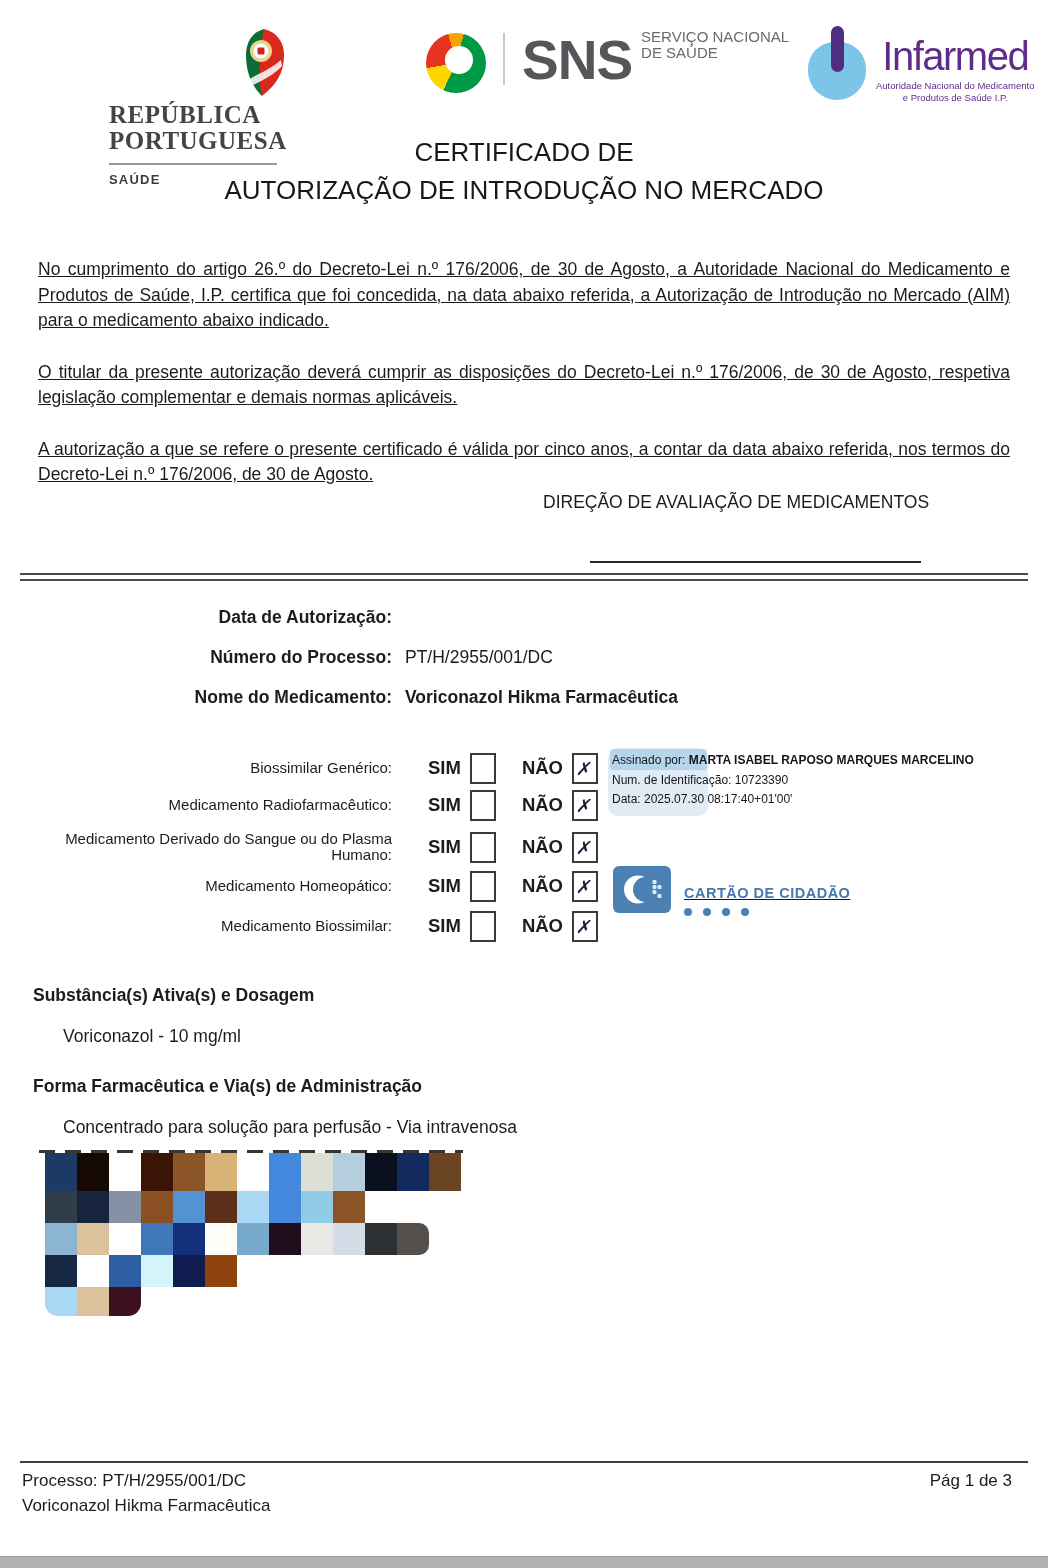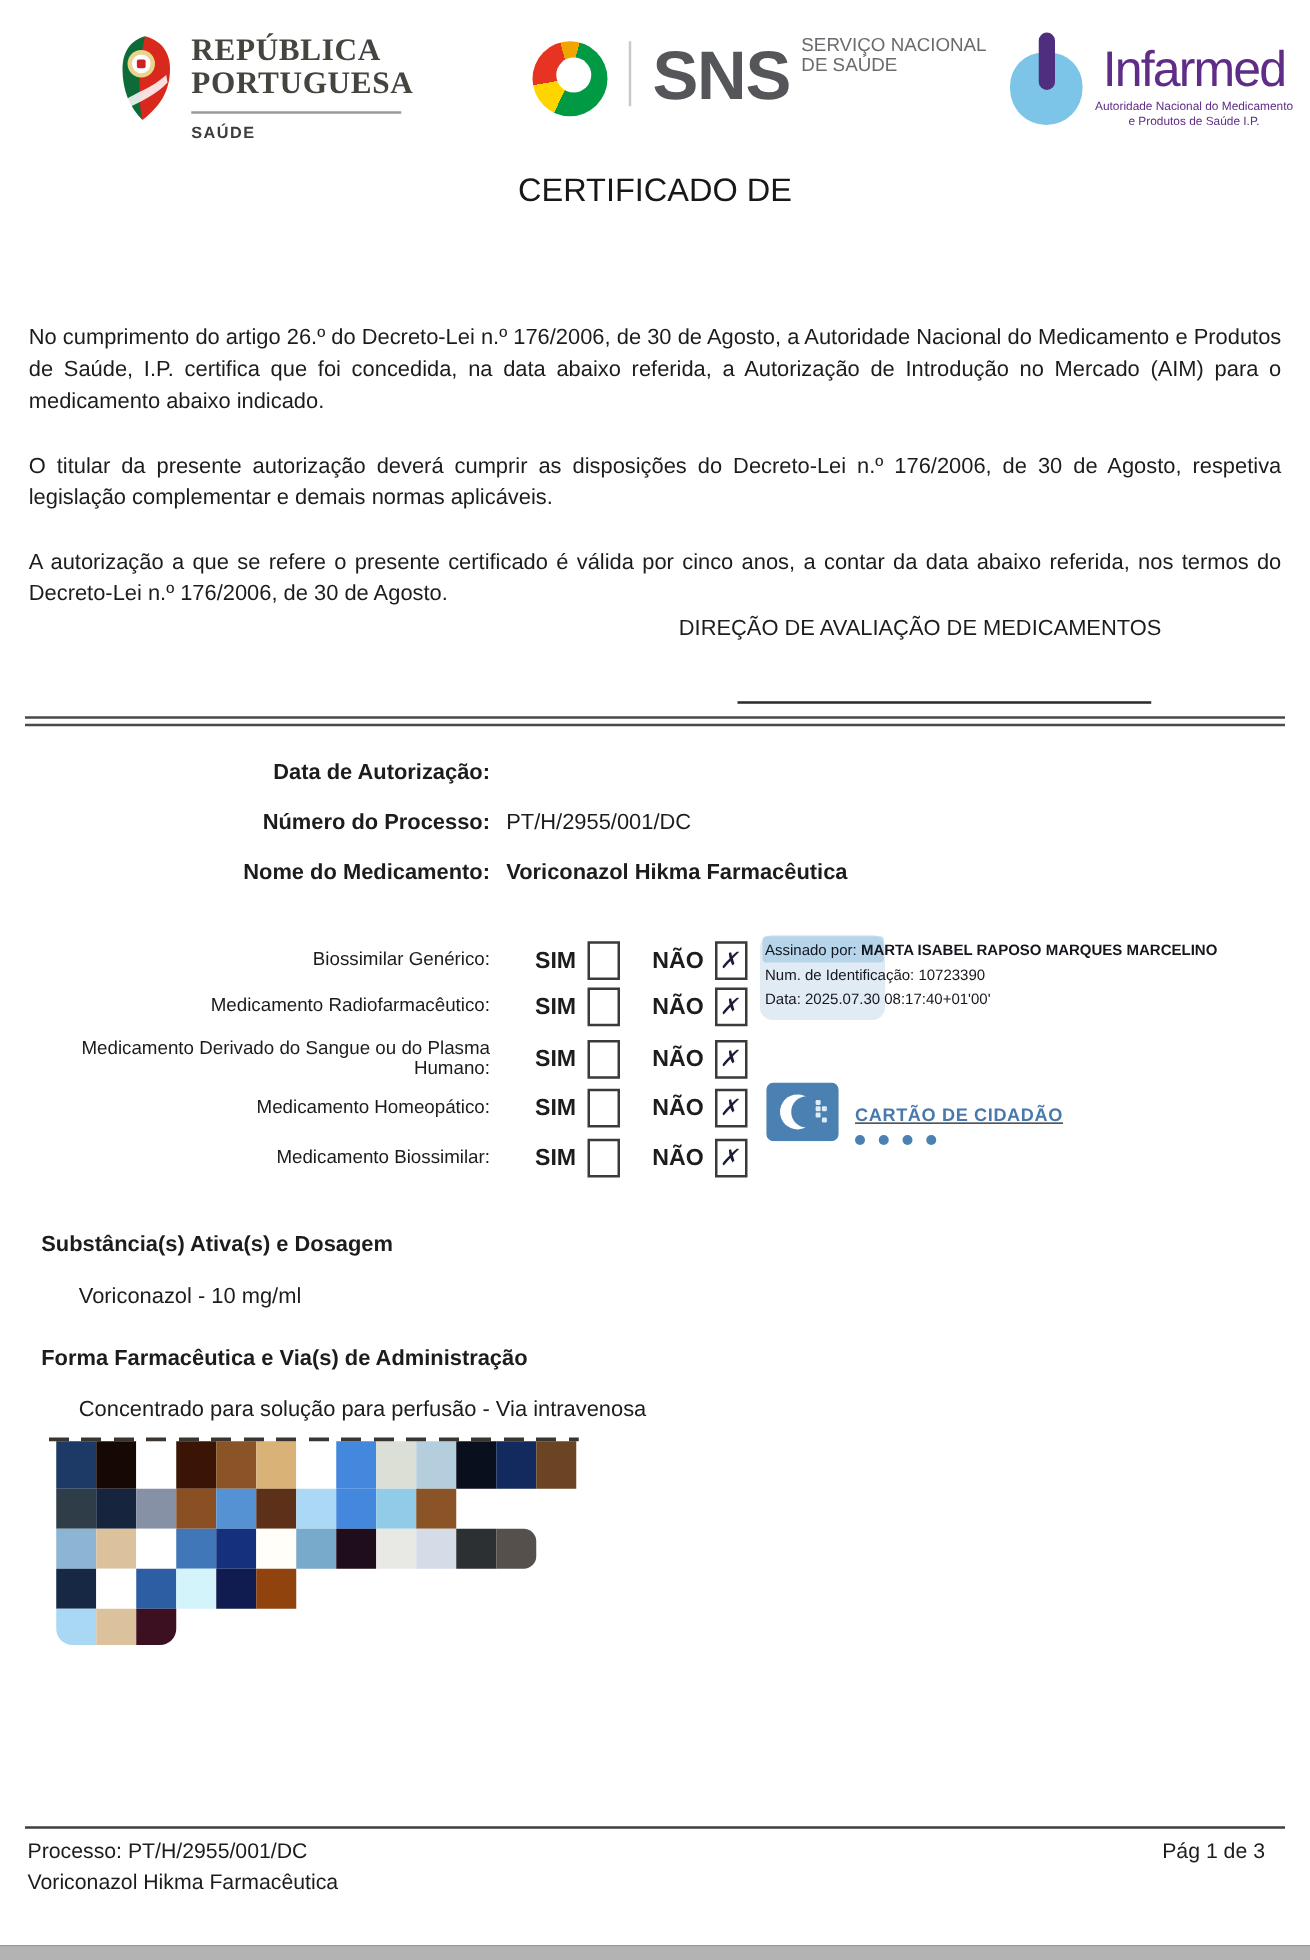--- a/index.html
+++ b/index.html
@@ -2,21 +2,21 @@
 <html><head>
 <meta charset="utf-8">
 <style>
   html,body{margin:0;padding:0;background:#eee;}
   .page{position:relative;width:1048px;height:1568px;background:#fff;margin:0 auto;
         font-family:"Liberation Sans",sans-serif;color:#1c1c1c;overflow:hidden;
         border-right:1px solid #d5d5d5;}
   .abs{position:absolute;}
 
   
-  .gov-logo{left:95px;top:28px;display:flex;align-items:flex-start;}
+  .gov-logo{left:95px;top:28px;display:flex;align-items:flex-end;flex-direction:column;}
   .gov-text{margin-left:14px;}
   .gov-name{font-family:"Liberation Serif",serif;font-weight:bold;font-size:25px;
             line-height:26px;color:#454540;letter-spacing:.5px;}
   .gov-divider{width:168px;height:2px;background:#9a9a9a;margin:9px 0 7px;}
   .gov-ministry{font-size:13px;font-weight:bold;letter-spacing:1.2px;color:#3c3c3c;}
 
   .sns-logo{left:426px;top:33px;display:flex;align-items:flex-start;}
   .sns-swirl{width:60px;height:60px;border-radius:50%;position:relative;
              background:conic-gradient(from 205deg,#ffd500 0 55deg,#e63322 55deg 140deg,#f0a500 140deg 170deg,#009a44 170deg 360deg);}
   .sns-swirl::after{content:'';position:absolute;left:19px;top:13px;width:28px;height:28px;
@@ -32,21 +32,21 @@
   .inf-text{position:absolute;left:70px;top:8px;text-align:center;}
   .inf-name{font-size:40px;color:#5f2c87;letter-spacing:-1.5px;line-height:44px;}
   .inf-small{font-size:9.5px;line-height:12px;color:#5f2c87;margin-top:2px;}
 
   
   .title{left:0;top:133px;width:100%;text-align:center;font-size:26px;line-height:38px;color:#181818;}
   .title span{text-underline-offset:5px;text-decoration-thickness:2px;}
 
   
   .body-text{left:22px;top:257px;width:1004px;font-size:17.5px;line-height:25.5px;text-align:justify;}
-  .body-text p{margin:0 1px 26px;}
+  .body-text p{margin:0 16px 26px;text-decoration:underline;}
   .direction{left:543px;top:492px;font-size:17.5px;}
 
   .sig-line{left:590px;top:561px;width:331px;border-top:2px solid #2a2a2a;}
   .double-rule{left:20px;top:573px;width:1008px;height:4px;
                border-top:2px solid #4a4a4a;border-bottom:2px solid #4a4a4a;}
 
   
   .field-row{left:30px;width:760px;display:flex;font-size:17.5px;}
   .fl{width:362px;text-align:right;font-weight:bold;}
   .fv{margin-left:13px;}
@@ -135,20 +135,21 @@
       <div class="inf-name">Infarmed</div>
       <div class="inf-small">
         <div>Autoridade Nacional do Medicamento</div>
         <div>e Produtos de Saúde I.P.</div>
       </div>
     </div>
   </div>
 
   <div class="abs title">
     <div><span>CERTIFICADO DE</span></div>
+    <div><span>AUTORIZAÇÃO DE INTRODUÇÃO NO MERCADO</span></div>
   </div>
 
   <div class="abs body-text">
     <p>No cumprimento do artigo 26.º do Decreto-Lei n.º 176/2006, de 30 de Agosto, a Autoridade Nacional do Medicamento e Produtos de Saúde, I.P. certifica que foi concedida, na data abaixo referida, a Autorização de Introdução no Mercado (AIM) para o medicamento abaixo indicado.</p>
     <p>O titular da presente autorização deverá cumprir as disposições do Decreto-Lei n.º 176/2006, de 30 de Agosto, respetiva legislação complementar e demais normas aplicáveis.</p>
     <p>A autorização a que se refere o presente certificado é válida por cinco anos, a contar da data abaixo referida, nos termos do Decreto-Lei n.º 176/2006, de 30 de Agosto.</p>
   </div>
 
   <div class="abs direction">DIREÇÃO DE AVALIAÇÃO DE MEDICAMENTOS</div>
 

